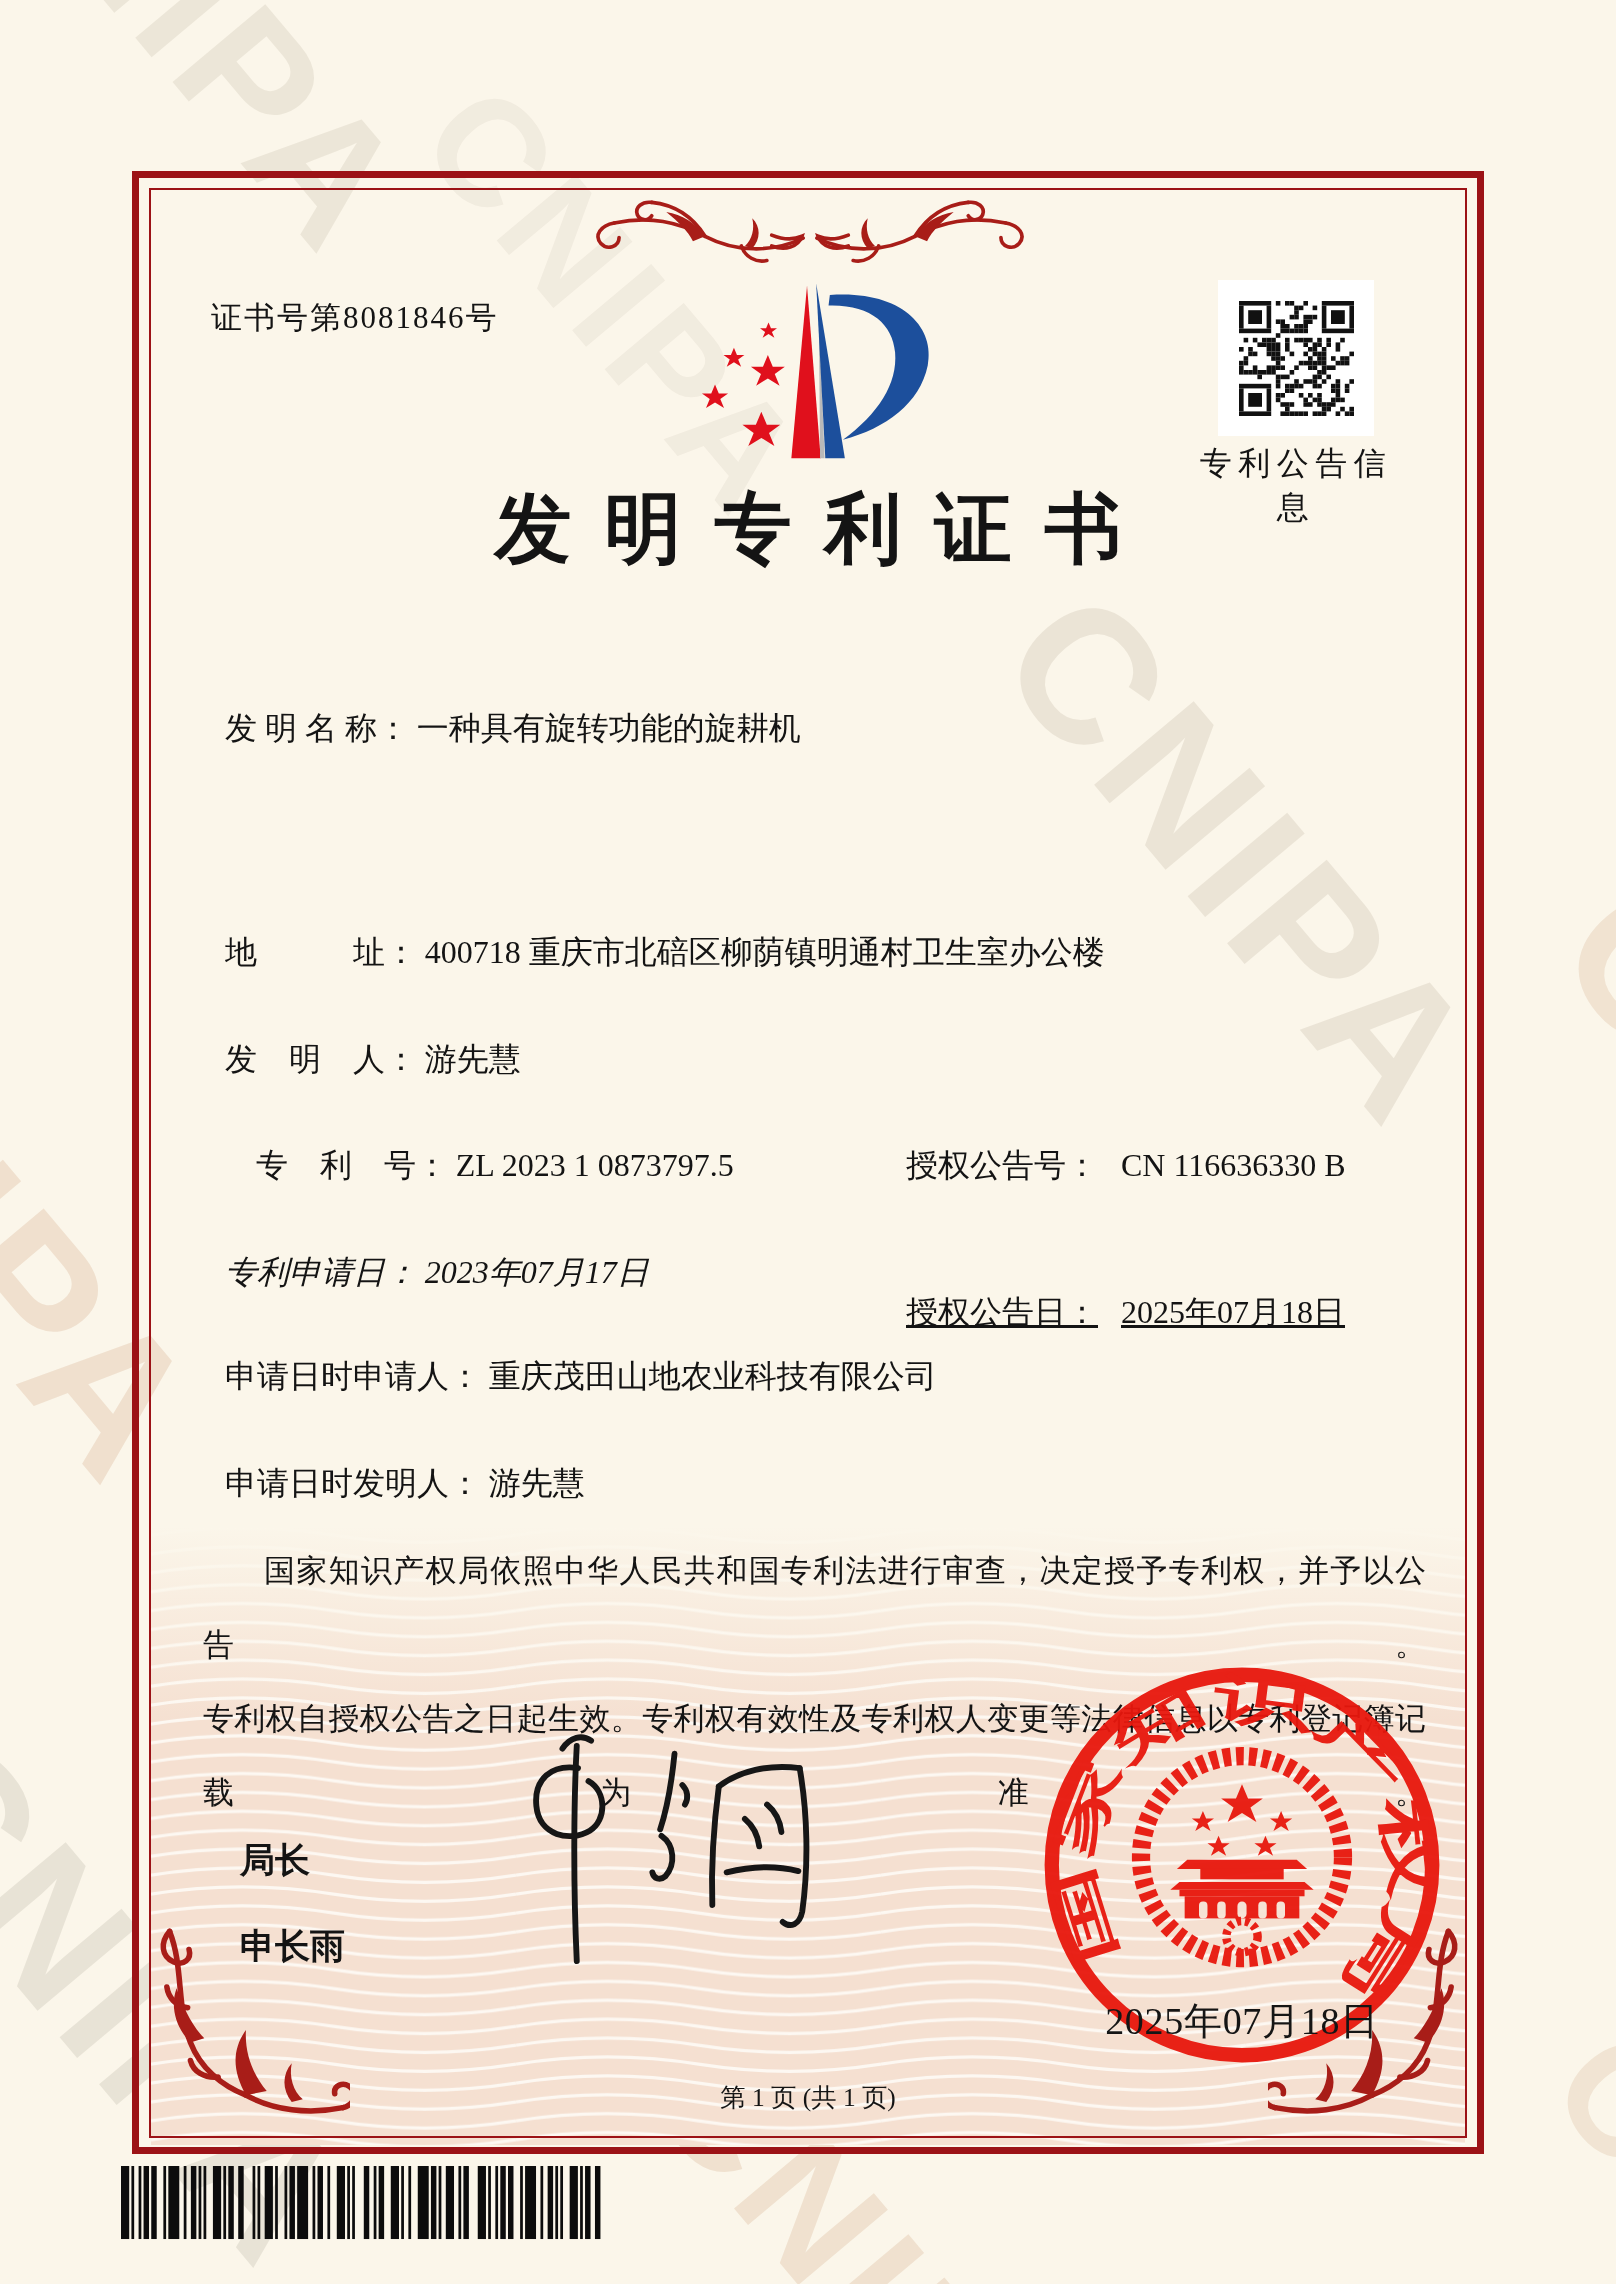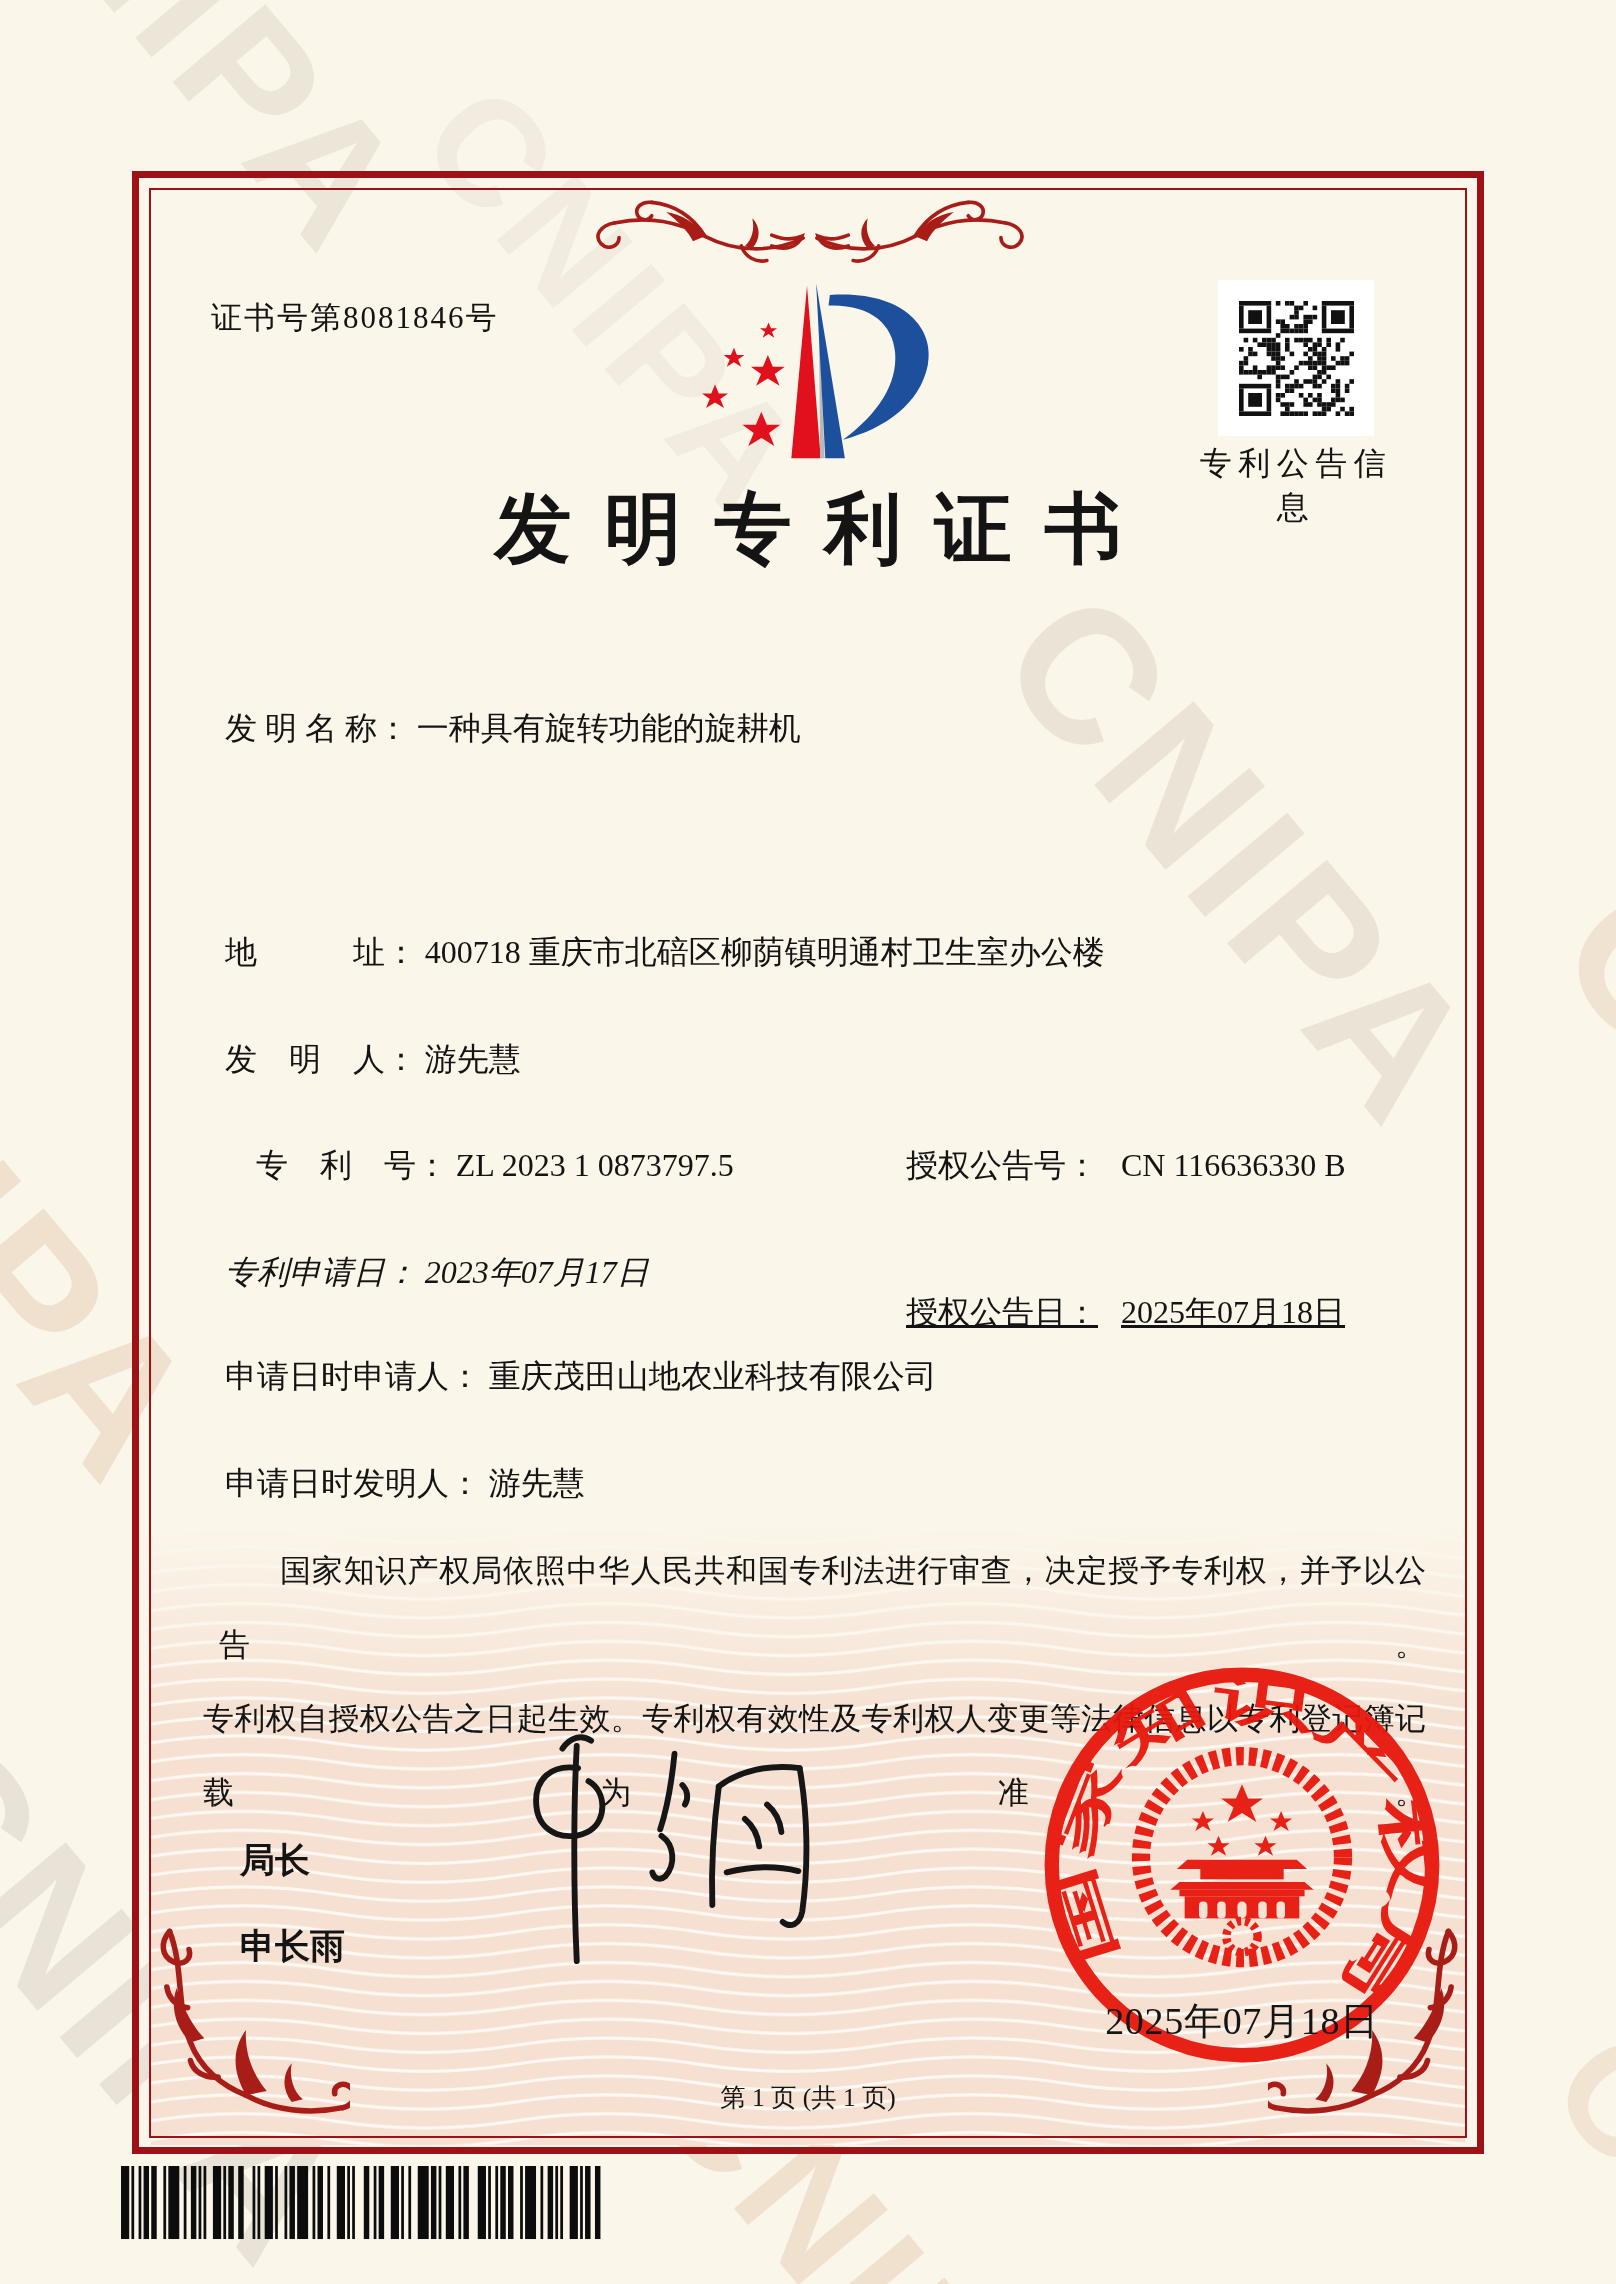--- a/index.html
+++ b/index.html
@@ -30,21 +30,21 @@
       letter-spacing:6.5px;z-index:3;}
   .title{position:absolute;left:0;top:478px;width:100%;text-align:center;font-size:77px;font-weight:bold;
       letter-spacing:33px;text-indent:33px;z-index:3;}
   
   .row{position:absolute;left:225px;font-size:32px;white-space:nowrap;z-index:3;}
   .row .val{margin-left:7.8px;}
   .row2{position:absolute;left:906px;font-size:32px;white-space:nowrap;z-index:3;}
   .row2 .val{margin-left:23px;}
   
   .statement{position:absolute;left:203px;top:1534px;width:1223px;font-size:31px;line-height:74px;z-index:3;}
-  .statement .l1{text-indent:61px;text-align:justify;text-align-last:justify;margin-left:16px;}
+  .statement .l1{text-indent:61px;text-align:justify;text-align-last:justify;}
   .statement .l2{text-align:justify;text-align-last:justify;}
   
   .sig-title{position:absolute;left:240px;top:1837px;font-size:35px;font-weight:700;z-index:3;
       font-family:"Liberation Sans","DejaVu Sans",sans-serif;}
   .sig-name{position:absolute;left:240px;top:1923px;font-size:35px;font-weight:700;z-index:3;
       font-family:"Liberation Sans","DejaVu Sans",sans-serif;}
   .sig-svg{position:absolute;left:479px;top:1708px;z-index:3;}
   
   .seal{position:absolute;left:1027px;top:1650px;width:430px;height:430px;z-index:4;opacity:.95;}
   .seal-date{position:absolute;left:1027px;top:1996px;width:430px;text-align:center;font-size:38px;

